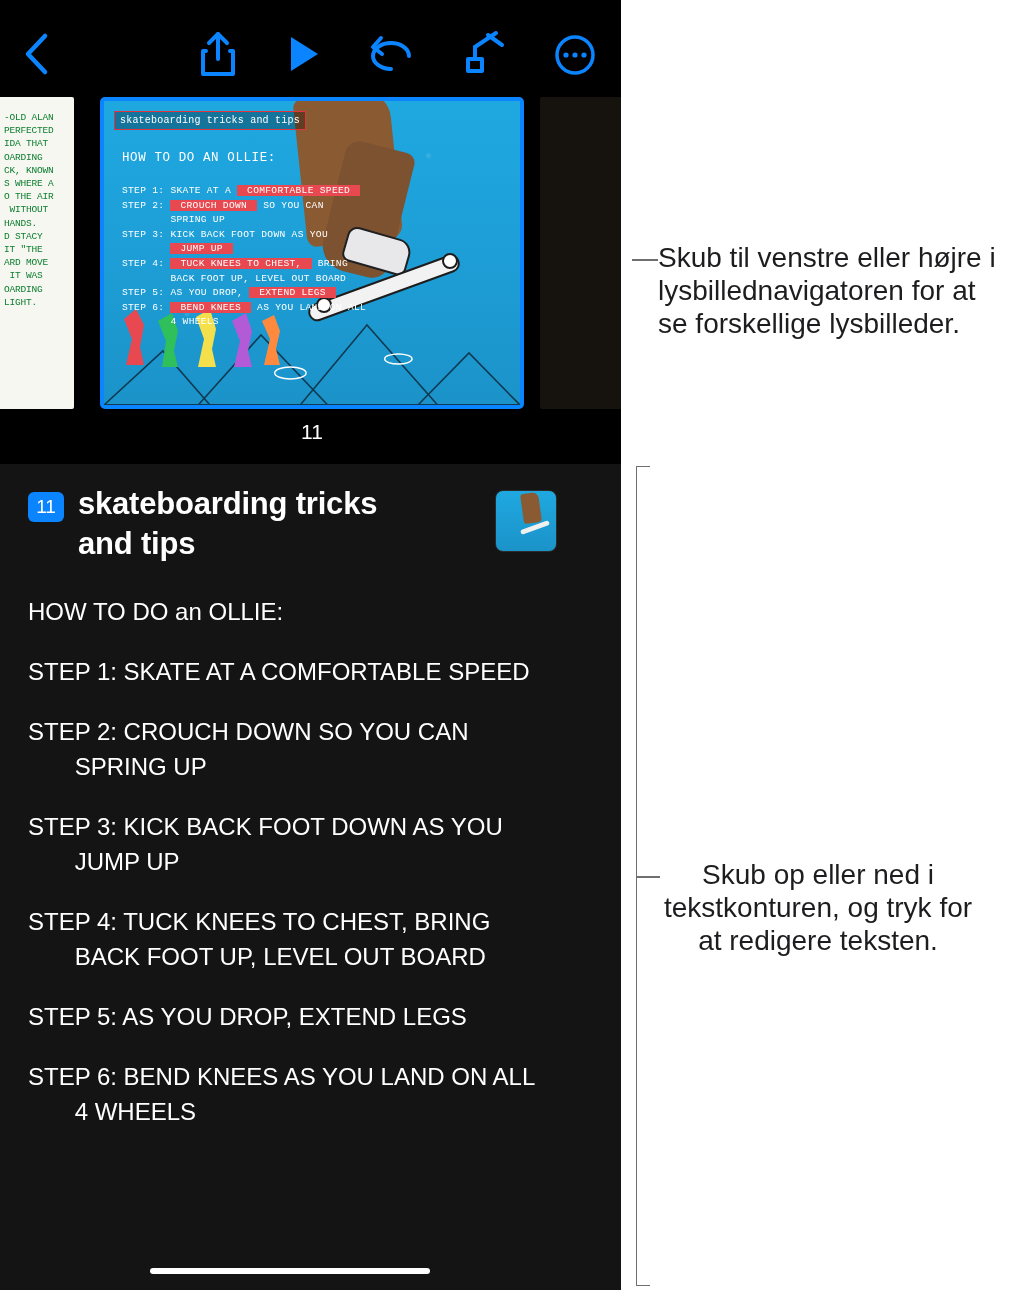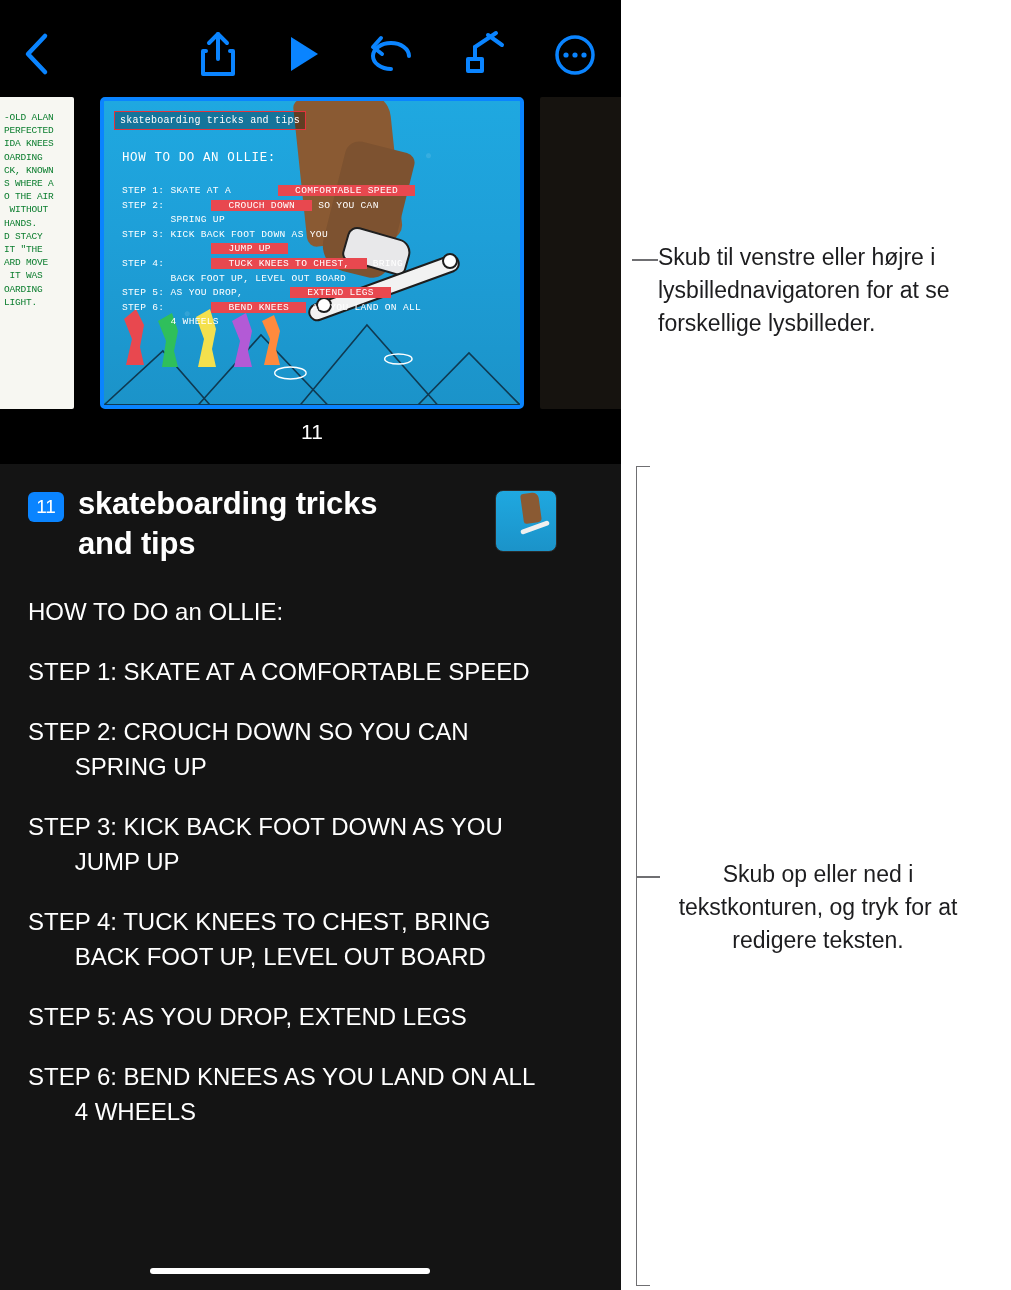--- a/index.html
+++ b/index.html
@@ -165,21 +165,21 @@
     position: absolute;
     left: 18px; top: 83px;
     width: 270px;
     color: #ffffff;
     font-family: "Liberation Mono", monospace;
     font-size: 9.6px;
     line-height: 14.6px;
     letter-spacing: 0.3px;
     white-space: pre-wrap;
   }
-  .hl-red { background: #e8484f; color:#ffffff; padding: 0 17px; margin-left: 41px; }
+  .hl-red { background: #e8484f; color:#ffffff; padding: 0 10px; }
 
   
   .outline {
     position: absolute; left: 0; top: 464px;
     width: 621px; height: 826px;
     background: #141414;
     padding: 20px 28px 0 28px;
     overflow: hidden;
   }
   .outline-head {
@@ -238,21 +238,21 @@
     left: 150px; bottom: 16px;
     width: 280px; height: 6px;
     border-radius: 3px;
     background: #ffffff;
   }
 
   
   .callout { position: absolute; }
   .callout-text {
     color: #1d1d1f;
-    font-size: 23px;
+    font-size: 28px;
     line-height: 33px;
     white-space: pre-wrap;
   }
   .leader-line {
     position: absolute;
     background: #6f6f72;
   }
   .bracket {
     position: absolute;
     border: 1.5px solid #6f6f72;
@@ -313,21 +313,21 @@
           <circle cx="30" cy="21" r="2.6" fill="#0a84ff"></circle>
         </svg>
       </div>
     </div>
 
     <div class="navigator">
 
       <div class="nav-thumb thumb-prev">
         <div class="prev-text">-OLD ALAN
 PERFECTED
-IDA KNEES
+IDA THAT
 OARDING
 CK, KNOWN
 S WHERE A
 O THE AIR
  WITHOUT
 HANDS.
 D STACY
 IT "THE
 ARD MOVE
  IT WAS

